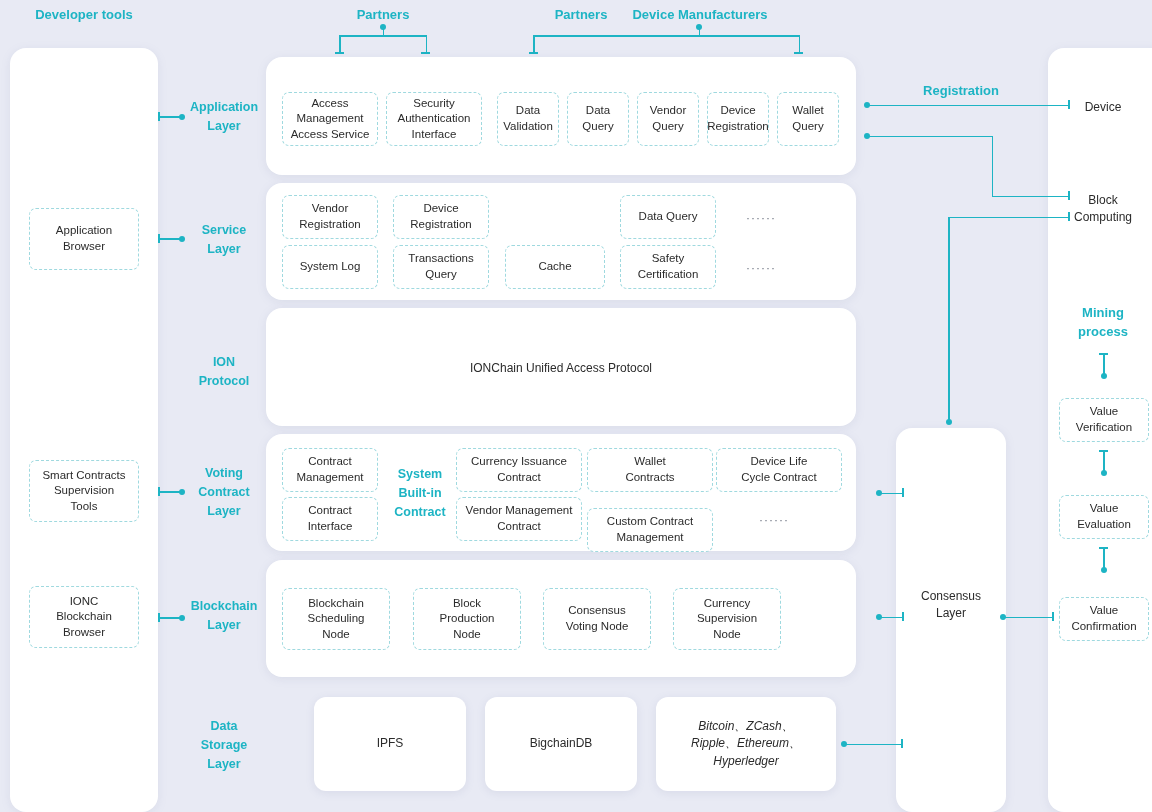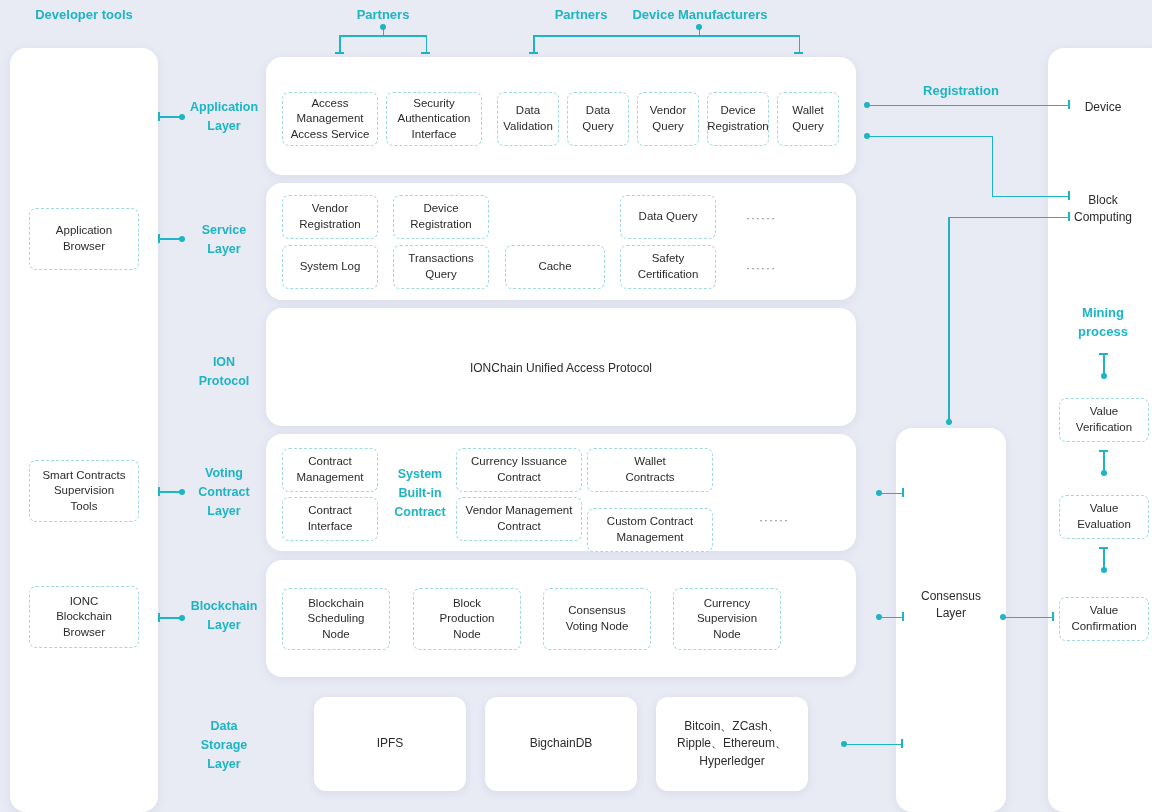--- a/index.html
+++ b/index.html
@@ -256,20 +256,26 @@
       <span>Currency Issuance</span><br>
       <span>Contract</span>
     </span>
   </div>
   <div class="dbox" style="left:587px;top:448px;width:126px;height:44px;">
     <span>
       <span>Wallet</span><br>
       <span>Contracts</span>
     </span>
   </div>
+  <div class="dbox" style="left:716px;top:448px;width:126px;height:44px;">
+    <span>
+      <span>Device Life</span><br>
+      <span>Cycle Contract</span>
+    </span>
+  </div>
 
   <div class="dbox" style="left:456px;top:497px;width:126px;height:44px;">
     <span>
       <span>Vendor Management</span><br>
       <span>Contract</span>
     </span>
   </div>
   <div class="dbox" style="left:587px;top:508px;width:126px;height:44px;">
     <span>
       <span>Custom Contract</span><br>
@@ -307,21 +313,21 @@
       <span>Node</span>
     </span>
   </div>
 
   <div class="scard" style="left:485px;top:697px;width:152px;height:94px;">
     <span>BigchainDB</span>
   </div>
   <div class="scard" style="left:314px;top:697px;width:152px;height:94px;">
     <span>IPFS</span>
   </div>
-  <div class="scard" style="left:656px;top:697px;width:152px;height:94px;">
+  <div class="scard" style="left:656px;top:697px;width:180px;height:94px;font-style:italic;">
     <span>
       <span>Bitcoin、ZCash、</span><br>
       <span>Ripple、Ethereum、</span><br>
       <span>Hyperledger</span>
     </span>
   </div>
 
   <div class="panel" style="left:896px;top:428px;width:110px;height:384px;"></div>
   <div class="plain" style="left:896px;top:588px;width:110px;">
     <span>Consensus</span><br><span>Layer</span>

